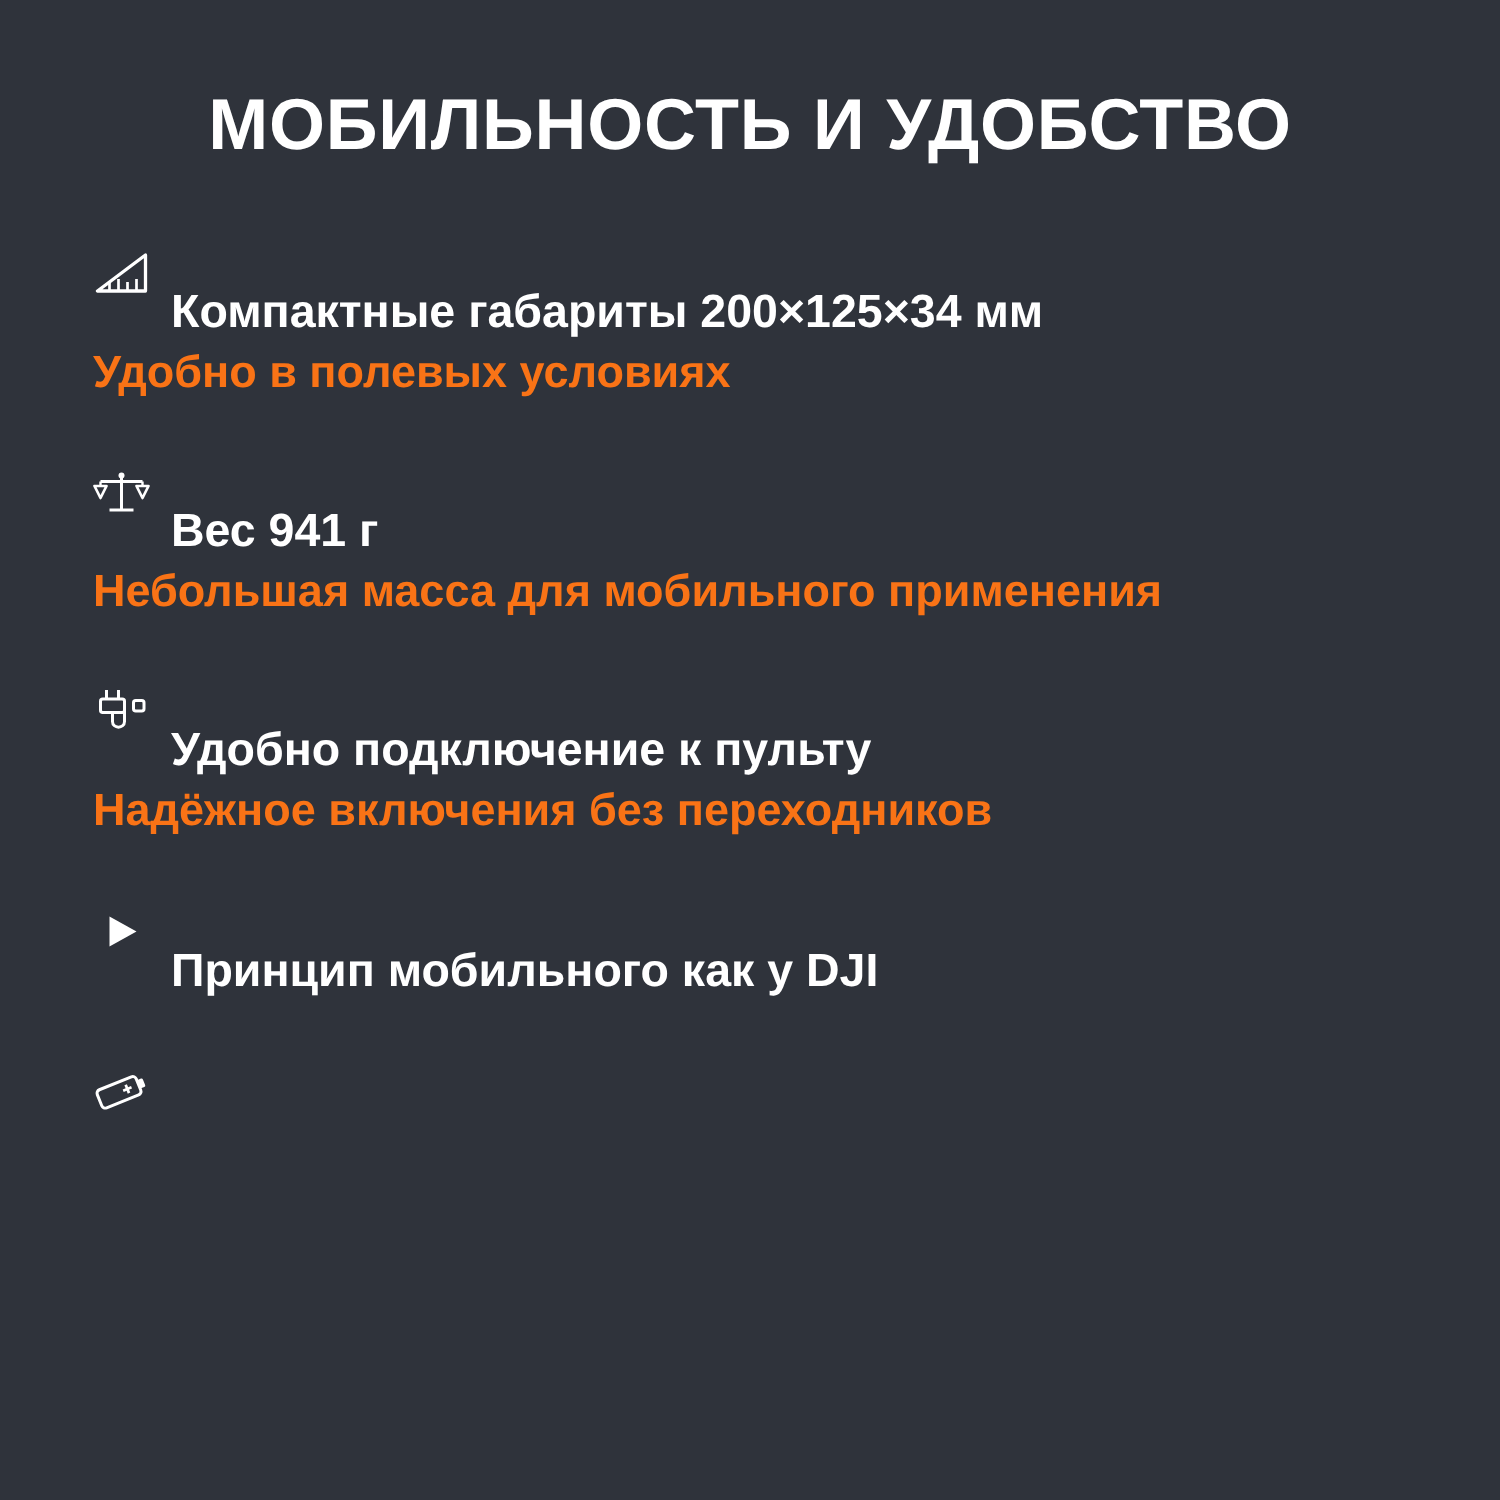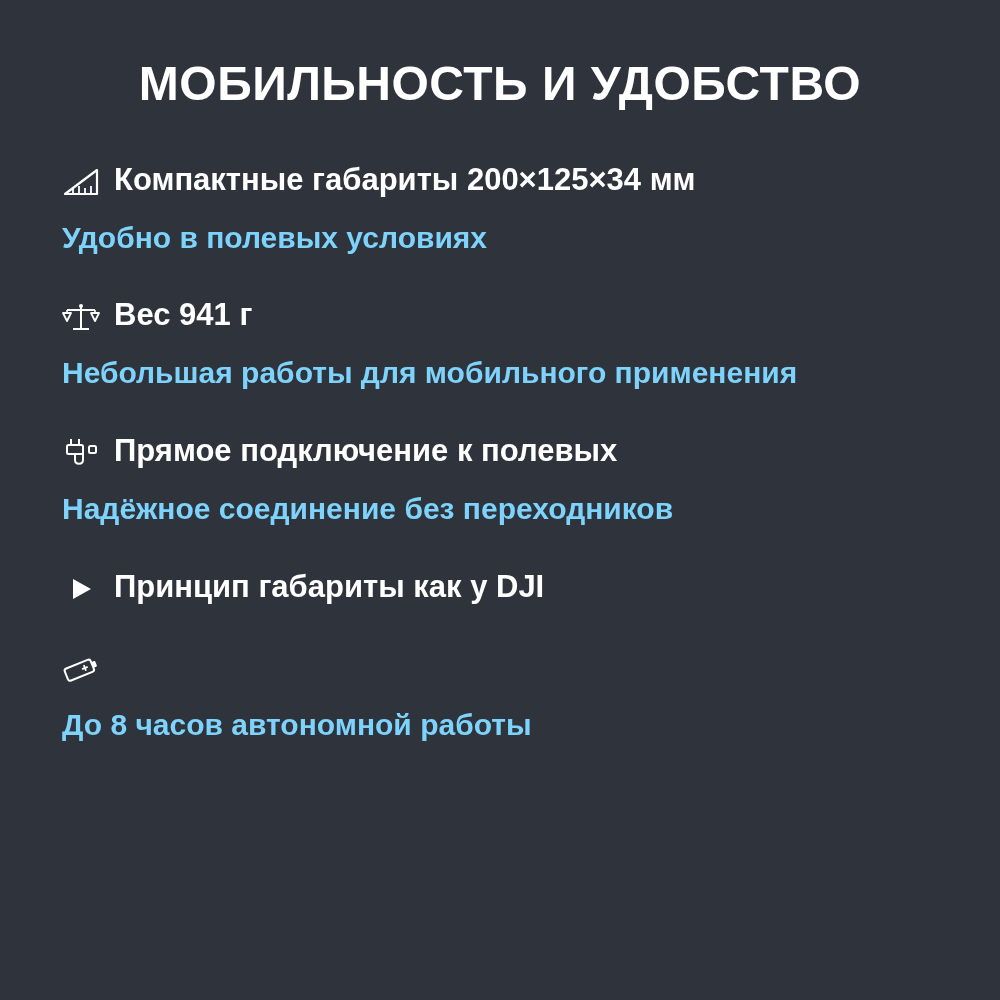--- a/index.html
+++ b/index.html
@@ -56,27 +56,28 @@
     margin-top: 2px;
   }
   .icon svg {
     display: block;
   }
   .feature-title {
     font-size: 31px;
     font-weight: 700;
     line-height: 1.12;
     color: #ffffff;
+    margin-top: 28px;
   }
   .feature-sub {
     font-size: 30px;
     font-weight: 700;
     line-height: 1.12;
-    color: #7dd3fc;
-    margin-top: 22px;
+    color: #f97316;
+    margin-top: 6px;
     margin-left: 2px;
   }
 </style>
 </head>
 <body>
 
 <div class="slide">
 
   <h1 class="title">МОБИЛЬНОСТЬ И УДОБСТВО</h1>
 
@@ -107,60 +108,59 @@
             <circle cx="19" cy="5" r="2" fill="#ffffff"></circle>
             <line x1="11" y1="28" x2="27" y2="28" stroke="#ffffff" stroke-width="2"></line>
             <path d="M1,12 L9,12 L5,20 Z" fill="none" stroke="#ffffff" stroke-width="1.8" stroke-linejoin="round"></path>
             <path d="M29,12 L37,12 L33,20 Z" fill="none" stroke="#ffffff" stroke-width="1.8" stroke-linejoin="round"></path>
             <line x1="5" y1="9" x2="5" y2="12" stroke="#ffffff" stroke-width="1.6"></line>
             <line x1="33" y1="9" x2="33" y2="12" stroke="#ffffff" stroke-width="1.6"></line>
           </svg>
         </span>
         <span class="feature-title">Вес 941 г</span>
       </div>
-      <div class="feature-sub">Небольшая работы для мобильного применения</div>
+      <div class="feature-sub">Небольшая масса для мобильного применения</div>
     </div>
 
     <div class="feature">
       <div class="feature-head">
         <span class="icon">
           <svg width="36" height="32" viewBox="0 0 36 32">
             <line x1="8" y1="2" x2="8" y2="8" stroke="#ffffff" stroke-width="2"></line>
             <line x1="16" y1="2" x2="16" y2="8" stroke="#ffffff" stroke-width="2"></line>
             <rect x="4" y="8" width="16" height="9" rx="1.5" fill="none" stroke="#ffffff" stroke-width="2"></rect>
             <path d="M12,17 L12,23 C12,28 20,28 20,23 L20,14" fill="none" stroke="#ffffff" stroke-width="2" stroke-linecap="round"></path>
             <rect x="26" y="9" width="7" height="7" rx="1.5" fill="none" stroke="#ffffff" stroke-width="2"></rect>
           </svg>
         </span>
-        <span class="feature-title">Прямое подключение к полевых</span>
+        <span class="feature-title">Удобно подключение к пульту</span>
       </div>
-      <div class="feature-sub">Надёжное соединение без переходников</div>
+      <div class="feature-sub">Надёжное включения без переходников</div>
     </div>
 
     <div class="feature">
       <div class="feature-head">
         <span class="icon">
           <svg width="28" height="28" viewBox="0 0 28 28">
             <polygon points="6,4 24,14 6,24" fill="#ffffff"></polygon>
           </svg>
         </span>
-        <span class="feature-title">Принцип габариты как у DJI</span>
+        <span class="feature-title">Принцип мобильного как у DJI</span>
       </div>
     </div>
 
     <div class="feature">
       <div class="feature-head">
         <span class="icon">
           <svg width="40" height="28" viewBox="0 0 40 28">
             <g transform="rotate(-22 20 14)">
               <rect x="4" y="8" width="28" height="13" rx="2.5" fill="none" stroke="#ffffff" stroke-width="2"></rect>
               <rect x="32" y="11.5" width="4" height="6" rx="1" fill="#ffffff"></rect>
               <line x1="24" y1="11.5" x2="24" y2="17.5" stroke="#ffffff" stroke-width="1.8"></line>
               <line x1="21" y1="14.5" x2="27" y2="14.5" stroke="#ffffff" stroke-width="1.8"></line>
             </g>
           </svg>
         </span>
       </div>
-      <div class="feature-sub">До 8 часов автономной работы</div>
     </div>
 
   </div>
 </div>
 
 </body></html>

